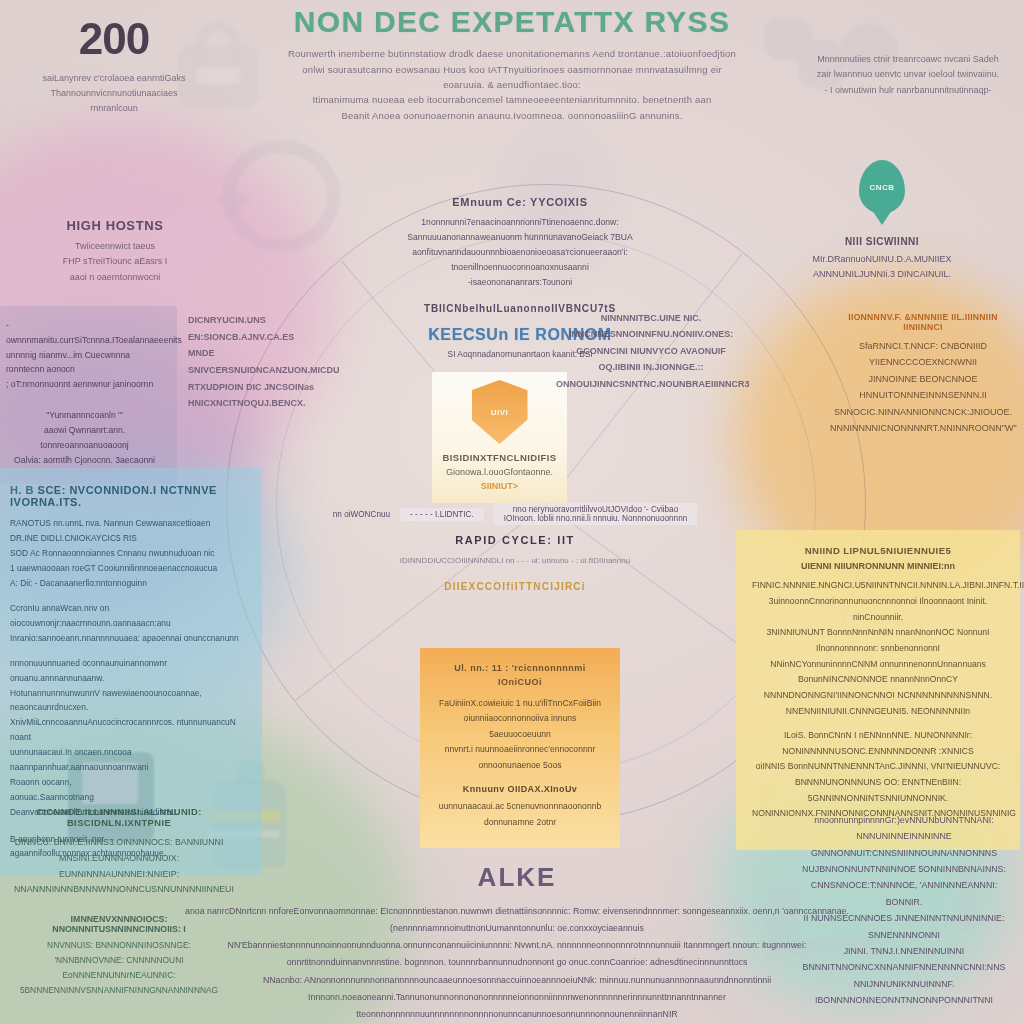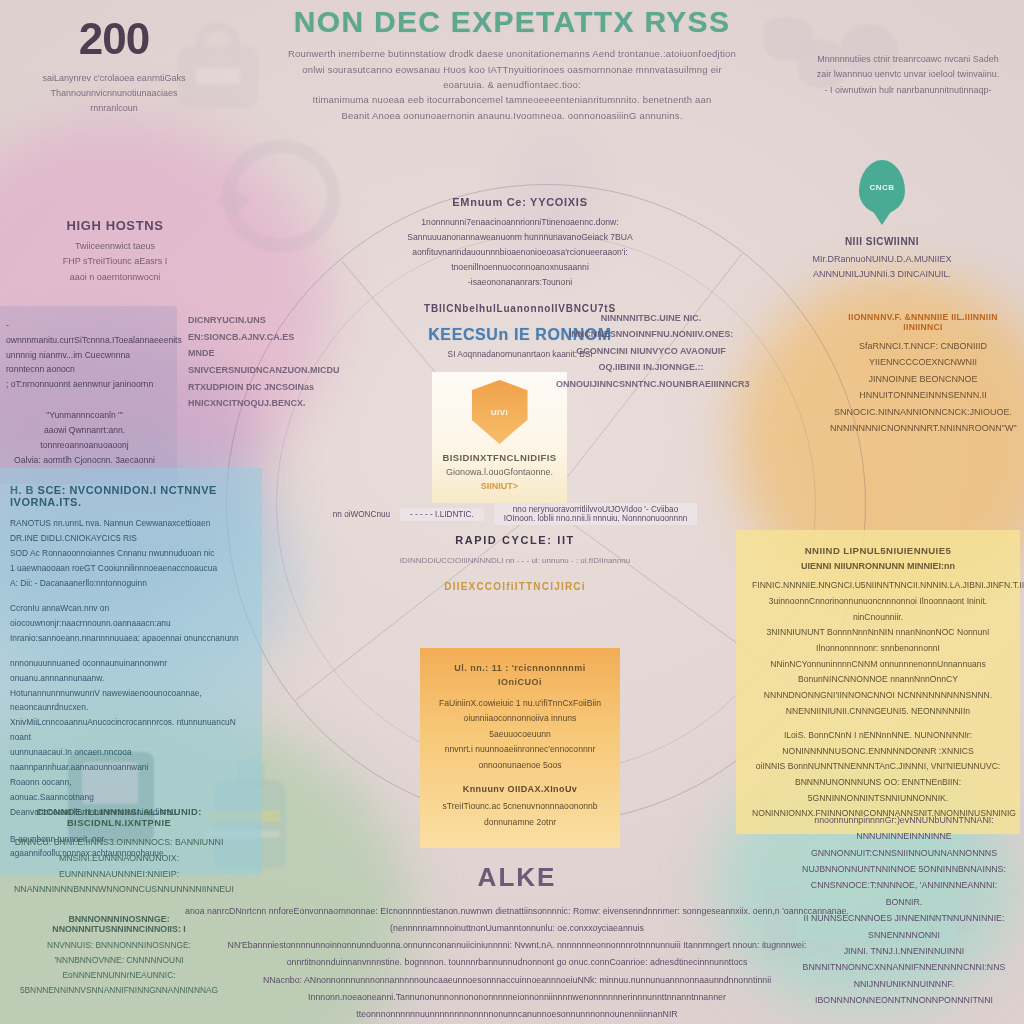--- a/index.html
+++ b/index.html
@@ -204,21 +204,21 @@
   #block-orange { position:absolute; right:8px; top:312px; width:186px; text-align:center; }
   #block-orange .h { font-size:8.6px; font-weight:bold; color:#b8641f; letter-spacing:.3px; }
   #block-orange .b { margin-top:6px; font-size:9px; line-height:1.82; color:#6c5236; }
 
   
   #note-mr { position:absolute; right:278px; top:310px; width:190px; text-align:center;
      font-size:9px; line-height:1.82; color:#5d4c68; font-weight:bold; opacity:.82; }
 
   
   #card-yellow {
-    position:absolute; right:4px; top:530px; width:284px; padding:14px 16px 12px;
+    position:absolute; right:4px; top:530px; width:284px; padding:14px 16px 28px;
     background:rgba(246,226,150,.85); text-align:center;
   }
   #card-yellow .h { font-size:9.6px; font-weight:bold; color:#6a5a38; letter-spacing:.4px; line-height:1.5; }
   #card-yellow .h2 { margin-top:3px; font-size:9px; font-weight:bold; color:#6a5a38; }
   #card-yellow .b { margin-top:7px; font-size:8.6px; line-height:1.82; color:#5f5233; }
   #card-yellow .b2 { margin-top:9px; font-size:8.6px; line-height:1.82; color:#5f5233; }
 
   
   #block-green { position:absolute; left:14px; top:806px; width:210px; text-align:center; }
   #block-green .h { font-size:9.4px; font-weight:bold; color:#3e6250; letter-spacing:.4px; }
@@ -416,21 +416,21 @@
       <span class="line">IOniCUOi</span>
     </div>
     <div class="b">
       <span class="line">FaUiniinX.cowieiuic 1 nu.u'ifiTnnCxFoiiBiin</span>
       <span class="line">oiunniiaoconnonnoiiva innuns 5aeuuocoeuunn</span>
       <span class="line">nnvnrt.i nuunnoaeiinronnec'ennoconnnr</span>
       <span class="line">onnoonunaenoe 5oos</span>
     </div>
     <div class="h2">Knnuunv  OIIDAX.XInoUv</div>
     <div class="b2">
-      <span class="line">sTreiITiounc.ac 5cnenuvnonnnaoononnb</span>
+      <span class="line">uunnunaacaui.ac 5cnenuvnonnnaoononnb</span>
       <span class="line">donnunamne 2otnr</span>
     </div>
   </div>
 
   <div id="block-pin">
     <div class="pin">
       <span>CNCB</span>
     </div>
     <div class="h">NIII SICWIINNI</div>
     <div class="b">
@@ -474,21 +474,21 @@
     </div>
   </div>
 
   <div id="block-green">
     <div class="h">CICNNDE.ILLINNNIISI.AL.NNUNID: BISCIDNLN.IXNTPNIE</div>
     <div class="b">
       <span class="line">DINNCU: BNNI.E.IINNS3.OINNNNOCS: BANNIUNNI</span>
       <span class="line">MNSINI.EUNNNAONNUNOIX: EUNNINNNAUNNNEI:NNIEIP:</span>
       <span class="line">NNANNNINNNBNNNWNNONNCUSNNUNNNNIINNEUI</span>
     </div>
-    <div class="h2">BNNNONNNINOSNNGE: NNONNNITUSNNINNCINNOIIS: I</div>
+    <div class="h2">IMNNENVXNNNOIOCS: NNONNNITUSNNINNCINNOIIS: I</div>
     <div class="b2">
       <span class="line">NNVNNUIS: BNNNONNNINOSNNGE: 'NNNBNNOVNNE: CNNNNNOUNI</span>
       <span class="line">EoNNNENNUNNrNEAUNNIC: 5BNNNENNINNVSNNANNIFNINNGNNANNINNNAG</span>
     </div>
   </div>
 
   <div id="block-teal">
     <span class="line">nnoonnunnpinnnnGr:)evNNUNbUNNTNNANI: NNNUNINNEINNNINNE  GNNNONNUIT:CNNSNIINNOUNNANNONNNS</span>
     <span class="line">NUJBNNONNUNTNNINNOE 5ONNINNBNNAINNS: CNNSNNOCE:T:NNNNOE, 'ANNINNNEANNNI: BONNIR.</span>
     <span class="line">II  NUNNSECNNNOES  JINNENINNTNNUNNINNIE:   SNNENNNNONNI</span>

